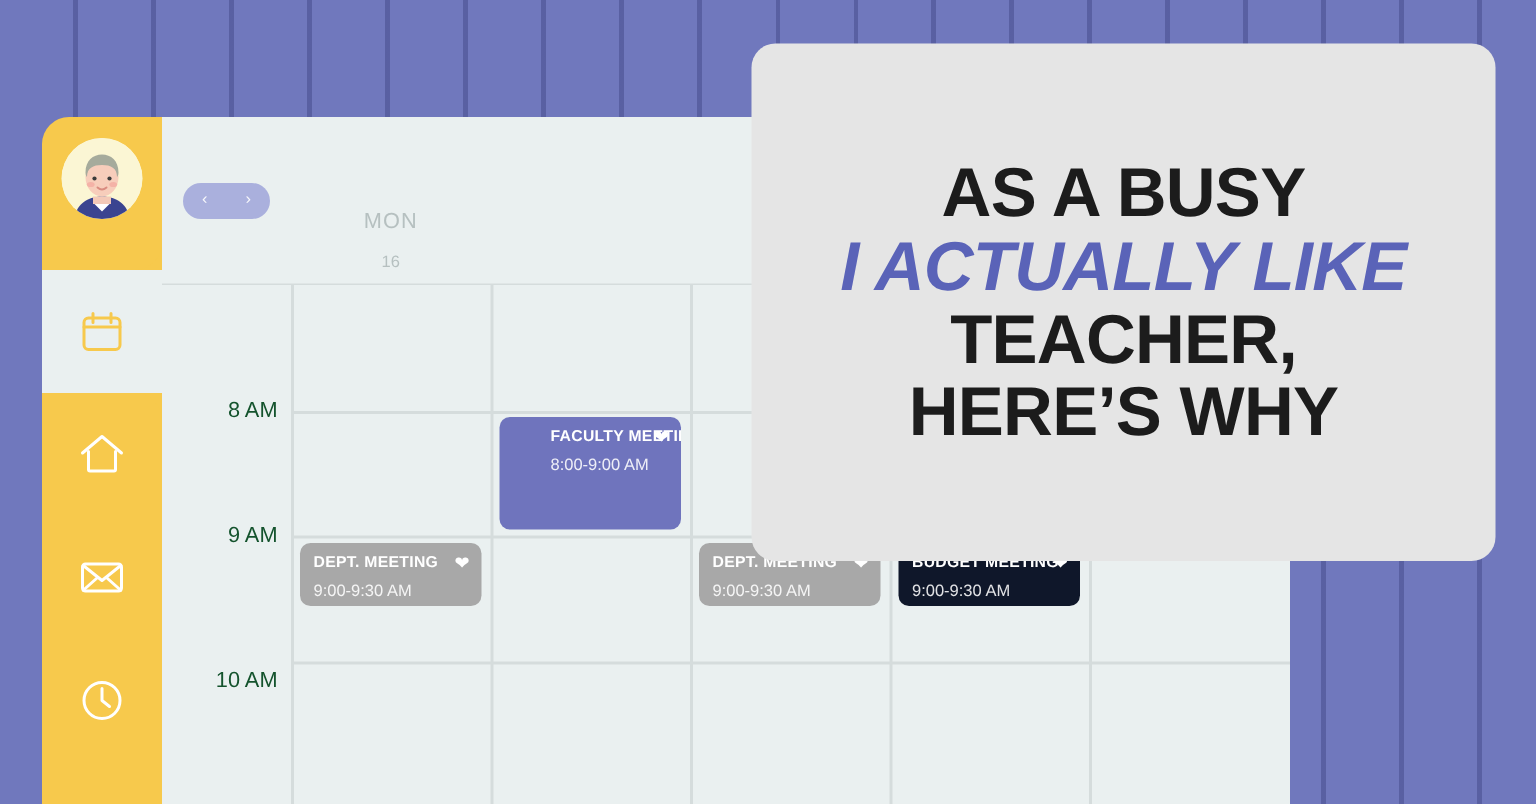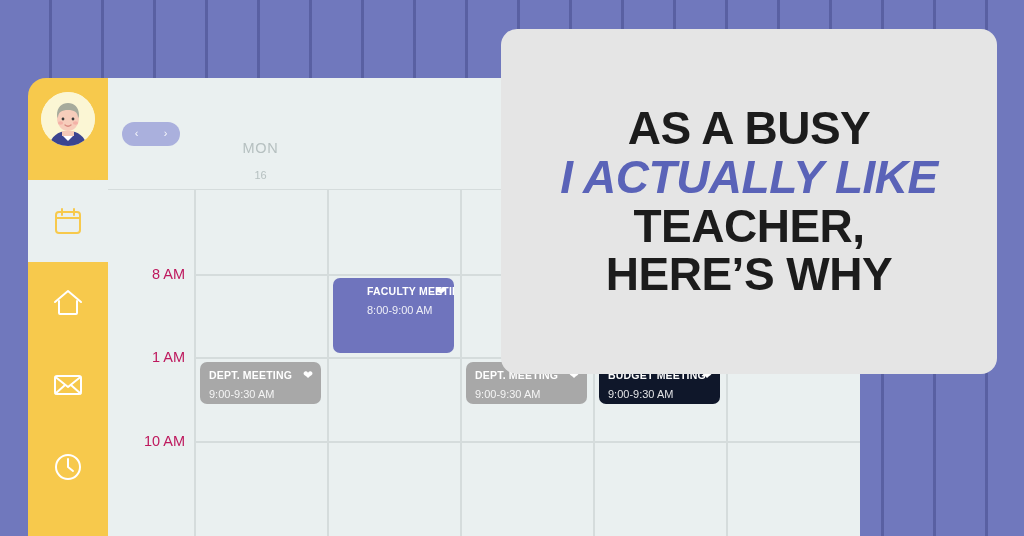--- a/index.html
+++ b/index.html
@@ -97,21 +97,21 @@
   .day-head .dnum{ font-size:11px; }
 
   
   #cal-body{ flex:1; display:flex; position:relative; overflow:hidden; }
   #time-gutter{
     width:86px;flex:0 0 86px;position:relative;
   }
   .time-label{
     position:absolute;right:9px;
     transform:translateY(-50%);
-    font-size:14.5px;color:#be185d;white-space:nowrap;
+    font-size:14.5px;color:#14532d;white-space:nowrap;
   }
   #grid-area{ flex:1; position:relative; }
   .col-line{
     position:absolute;top:0;bottom:0;width:1.5px;background:#d5dcdc;
   }
   .row-line{
     position:absolute;left:0;right:0;height:1.5px;background:#d5dcdc;
   }
 
   
@@ -245,22 +245,22 @@
       </div>
       <div class="day-head">
         <div class="dow"></div>
         <div class="dnum"></div>
       </div>
     </div>
 
     <div id="cal-body">
       <div id="time-gutter">
         <div class="time-label" style="top:84px">8 AM</div>
-        <div class="time-label" style="top:167px">1 AM</div>
-        <div class="time-label" style="top:251px">10 AM</div>
+        <div class="time-label" style="top:167px">9 AM</div>
+        <div class="time-label" style="top:264px">10 AM</div>
       </div>
 
       <div id="grid-area">
         <div class="col-line" style="left:0"></div>
         <div class="col-line" style="left:133px"></div>
         <div class="col-line" style="left:266px"></div>
         <div class="col-line" style="left:399px"></div>
         <div class="col-line" style="left:532px"></div>
 
         <div class="row-line" style="top:84px"></div>

